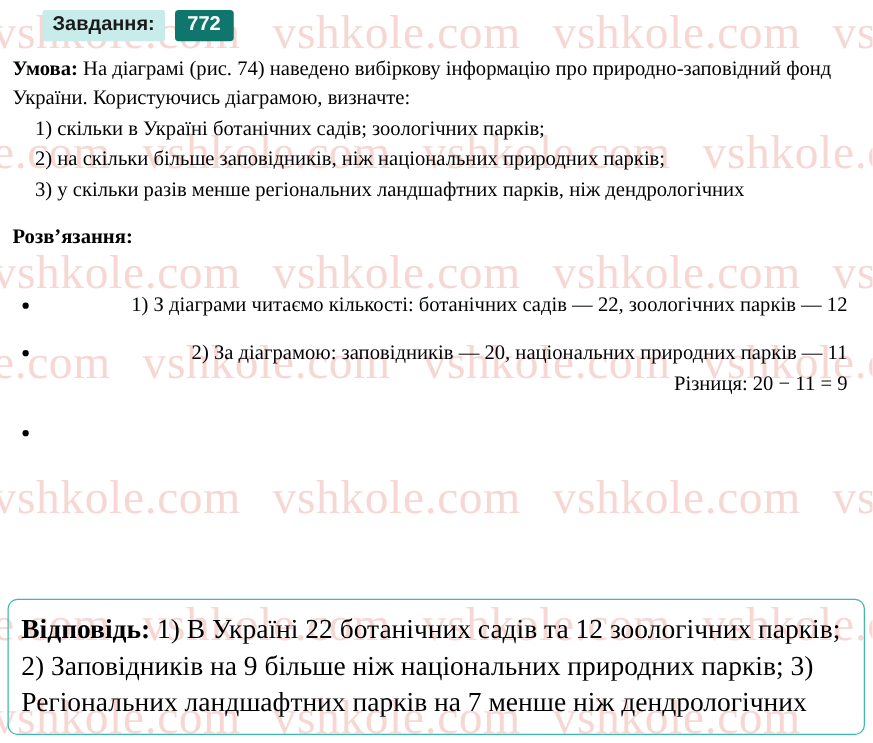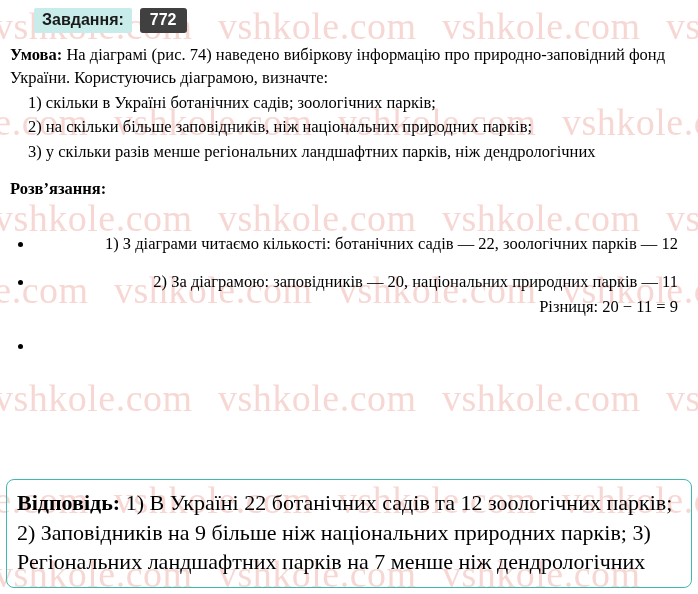--- a/index.html
+++ b/index.html
@@ -56,21 +56,21 @@
     background: #c8ece9;
     padding: 3px 8px 4px 8px;
     border-radius: 2px;
     margin-left: 28px;
   }
   .task-number {
     font-family: "Liberation Sans", sans-serif;
     font-size: 16px;
     font-weight: bold;
     color: #ffffff;
-    background: #404040;
+    background: #0f766e;
     padding: 3px 10px 4px 10px;
     border-radius: 3px;
   }
 
   
   .content {
     position: absolute;
     top: 44px;
     left: 10px;
     right: 20px;

